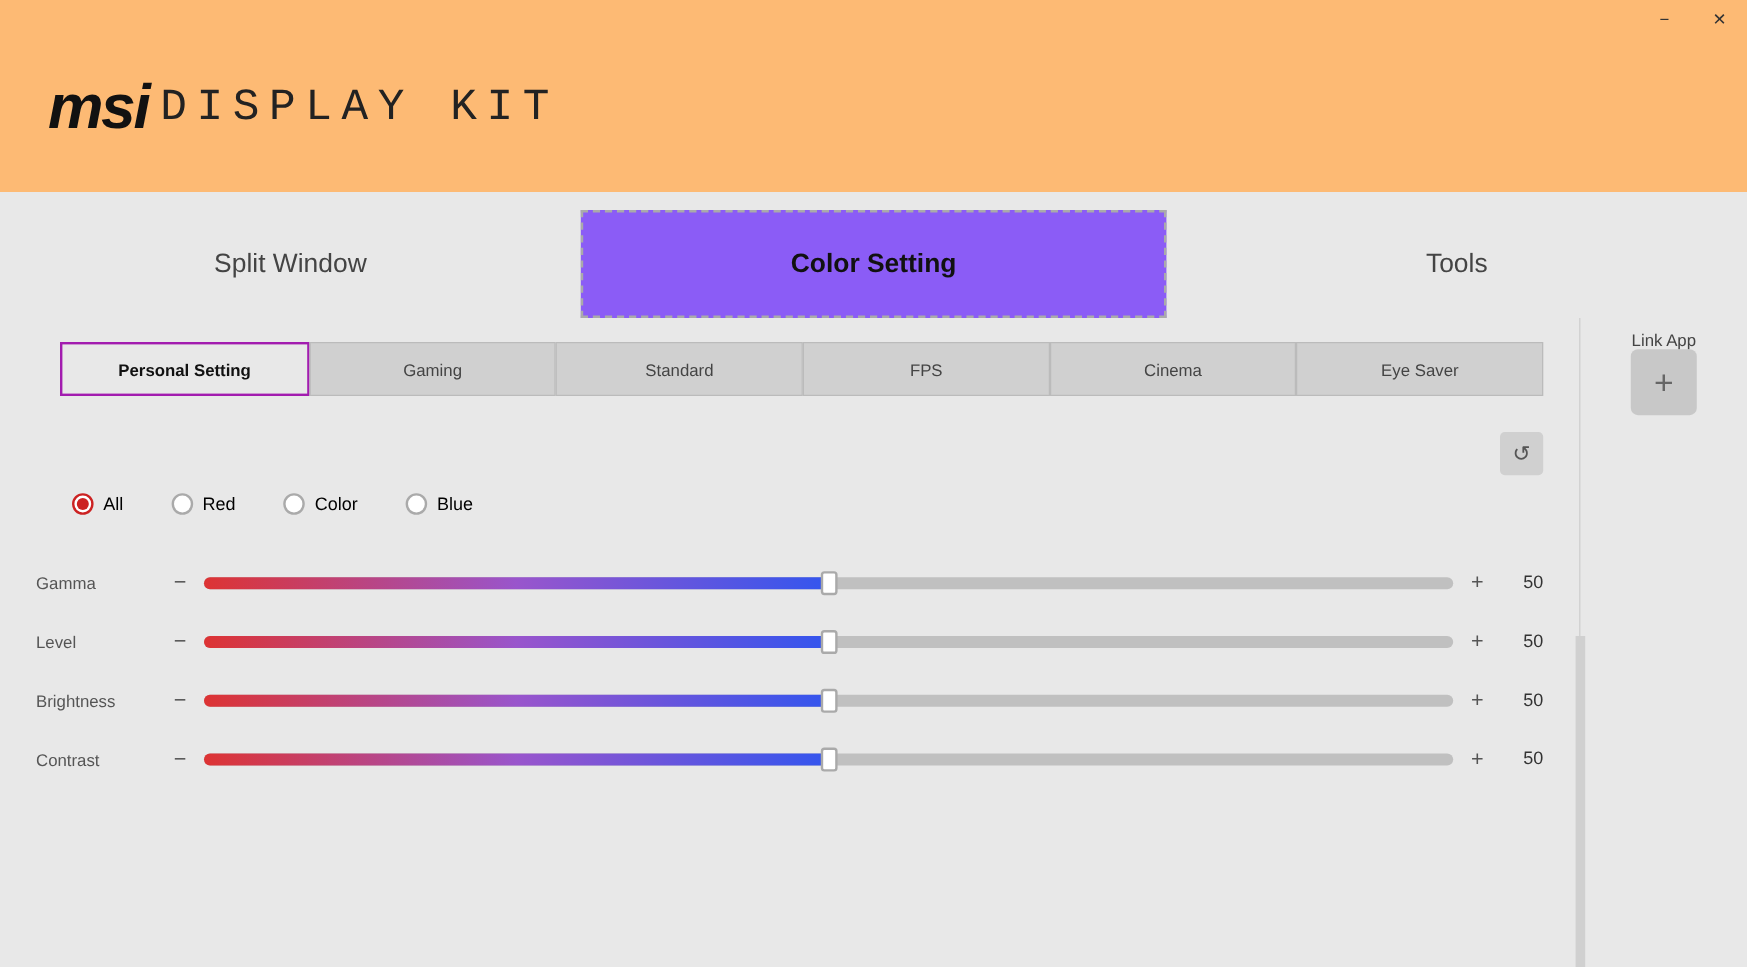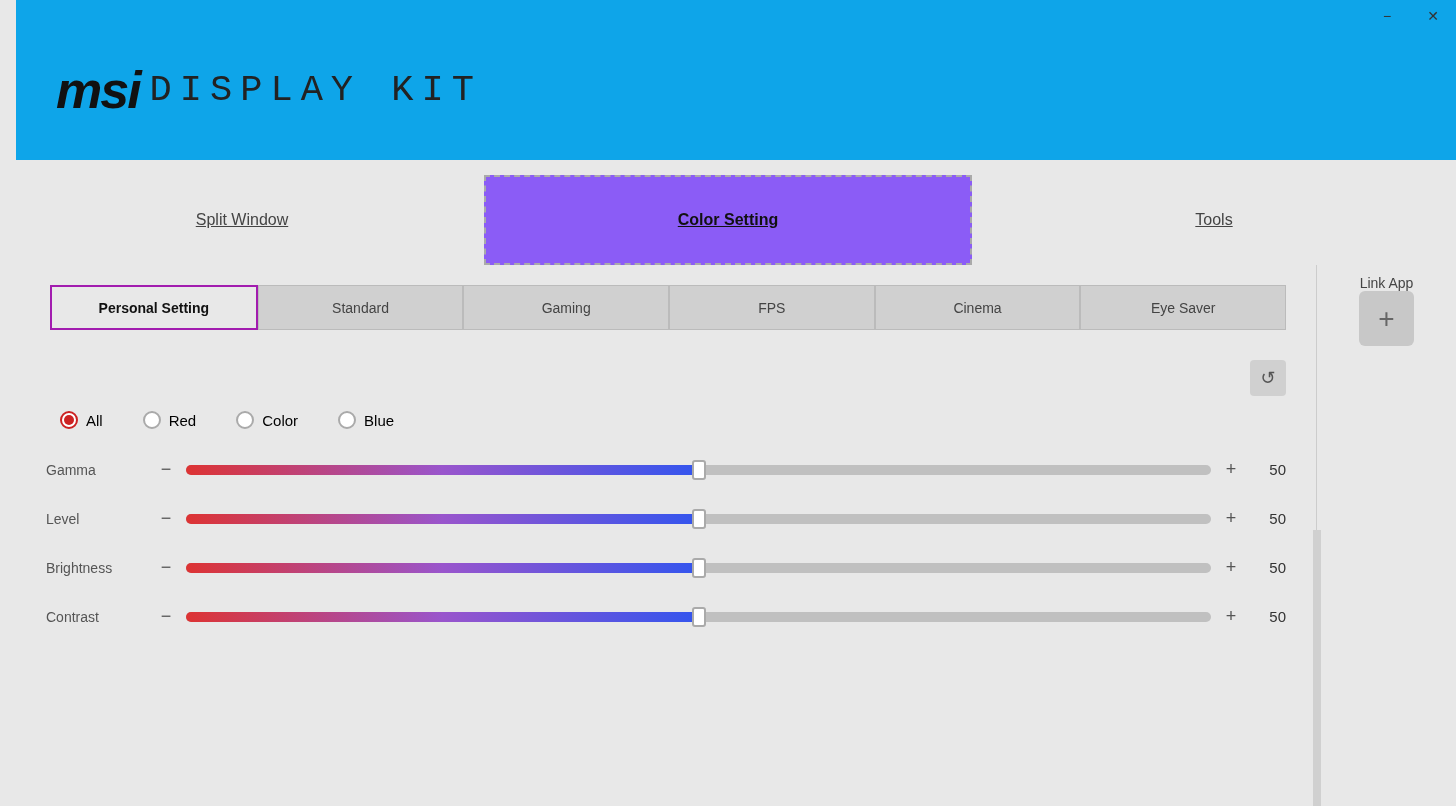--- a/index.html
+++ b/index.html
@@ -29,23 +29,23 @@
       font-size: 14px;
       color: #333;
       display: flex;
       align-items: center;
       justify-content: center;
     }
 
     
     .header {
       position: absolute;
-      top: 0; left: 16px; right: 0;
+      top: 0; left: 0; right: 0;
       height: 160px;
-      background: #0ea5e9;
+      background: #fdba74;
       overflow: hidden;
     }
 
     
     .logo-area {
       position: absolute;
       top: 60px;
       left: 40px;
       display: flex;
       align-items: center;
@@ -76,26 +76,25 @@
       display: flex;
       height: 90px;
       align-items: center;
     }
     .nav-tab {
       flex: 1;
       height: 90px;
       display: flex;
       align-items: center;
       justify-content: center;
-      font-size: 16px;
+      font-size: 22px;
       color: #444;
       cursor: pointer;
       background: transparent;
       border: none;
-      text-decoration: underline;
     }
     .nav-tab.active {
       background: #8b5cf6;
       border: 2px dashed #aaa;
       font-weight: 700;
       color: #111;
     }
 
     
     .content {
@@ -155,21 +154,21 @@
       justify-content: center;
       font-size: 18px;
       color: #555;
     }
 
     
     .color-channels {
       display: flex;
       align-items: center;
       gap: 40px;
-      margin-bottom: 30px;
+      margin-bottom: 46px;
       padding-left: 30px;
     }
     .radio-item {
       display: flex;
       align-items: center;
       gap: 8px;
       font-size: 15px;
       cursor: pointer;
     }
     .radio-circle {
@@ -198,21 +197,20 @@
       display: flex;
       align-items: center;
       margin-bottom: 28px;
       gap: 10px;
     }
     .slider-label {
       width: 100px;
       font-size: 14px;
       color: #555;
       flex-shrink: 0;
-      margin-left: 16px;
     }
     .slider-minus, .slider-plus {
       font-size: 18px;
       color: #555;
       width: 20px;
       text-align: center;
       flex-shrink: 0;
       cursor: pointer;
     }
     .slider-track-container {
@@ -351,22 +349,22 @@
   <button class="nav-tab">Split Window</button>
   <button class="nav-tab active">Color Setting</button>
   <button class="nav-tab">Tools</button>
 </div>
 
 <div class="content">
   <div class="main-panel">
 
     <div class="profile-tabs">
       <button class="profile-tab active">Personal Setting</button>
+      <button class="profile-tab">Gaming</button>
       <button class="profile-tab">Standard</button>
-      <button class="profile-tab">Gaming</button>
       <button class="profile-tab">FPS</button>
       <button class="profile-tab">Cinema</button>
       <button class="profile-tab">Eye Saver</button>
     </div>
 
     <div class="reset-area">
       <button class="reset-btn">↺</button>
     </div>
 
     <div class="color-channels">

